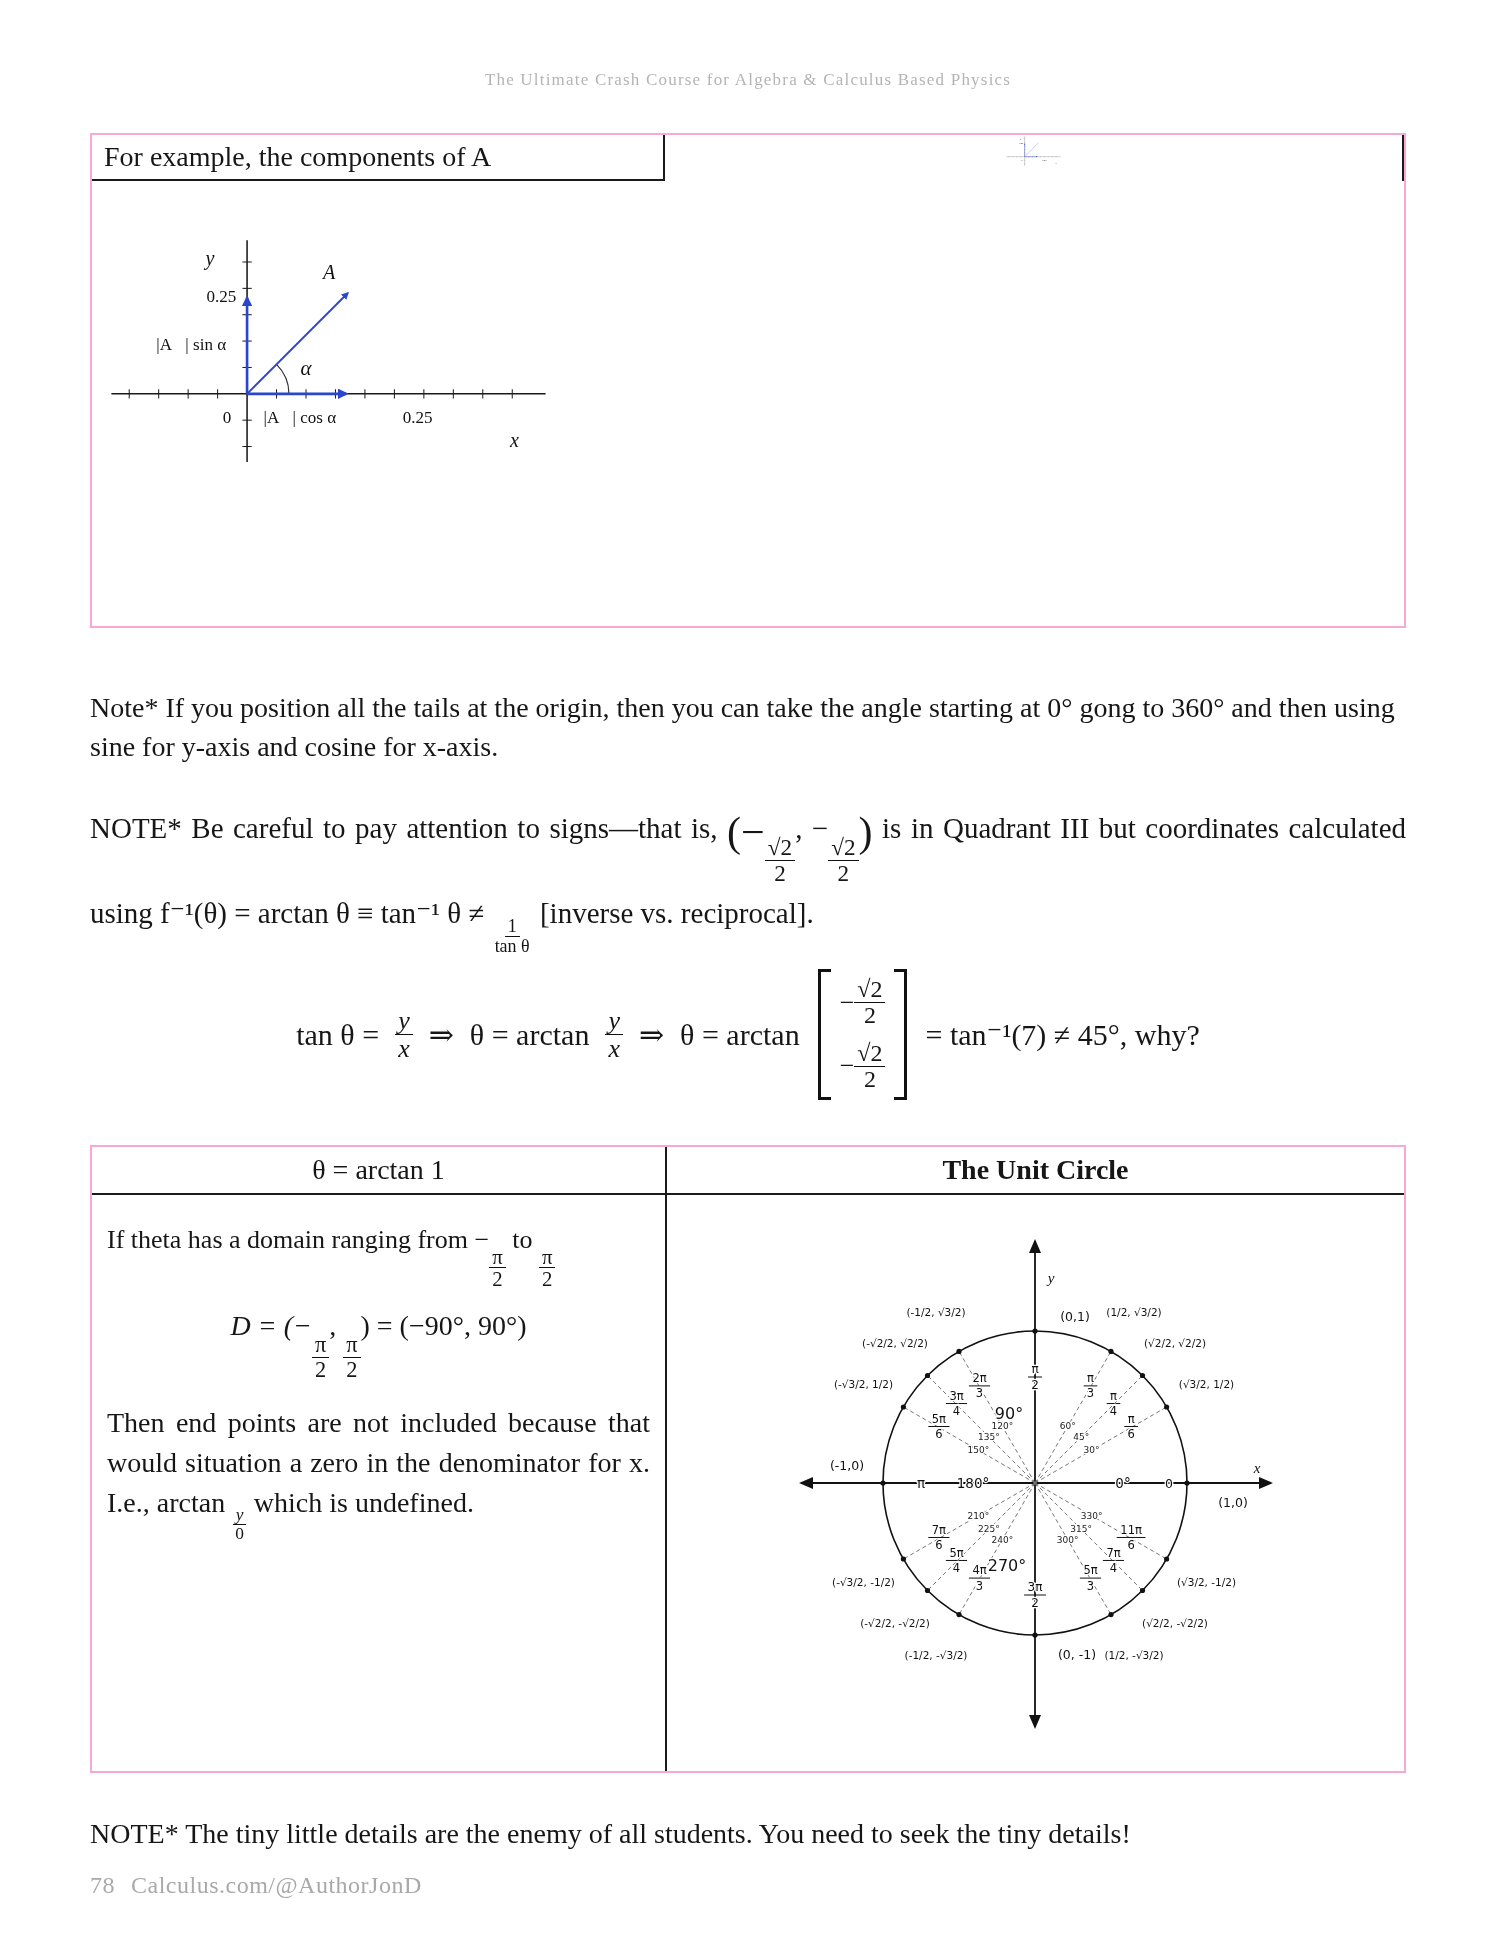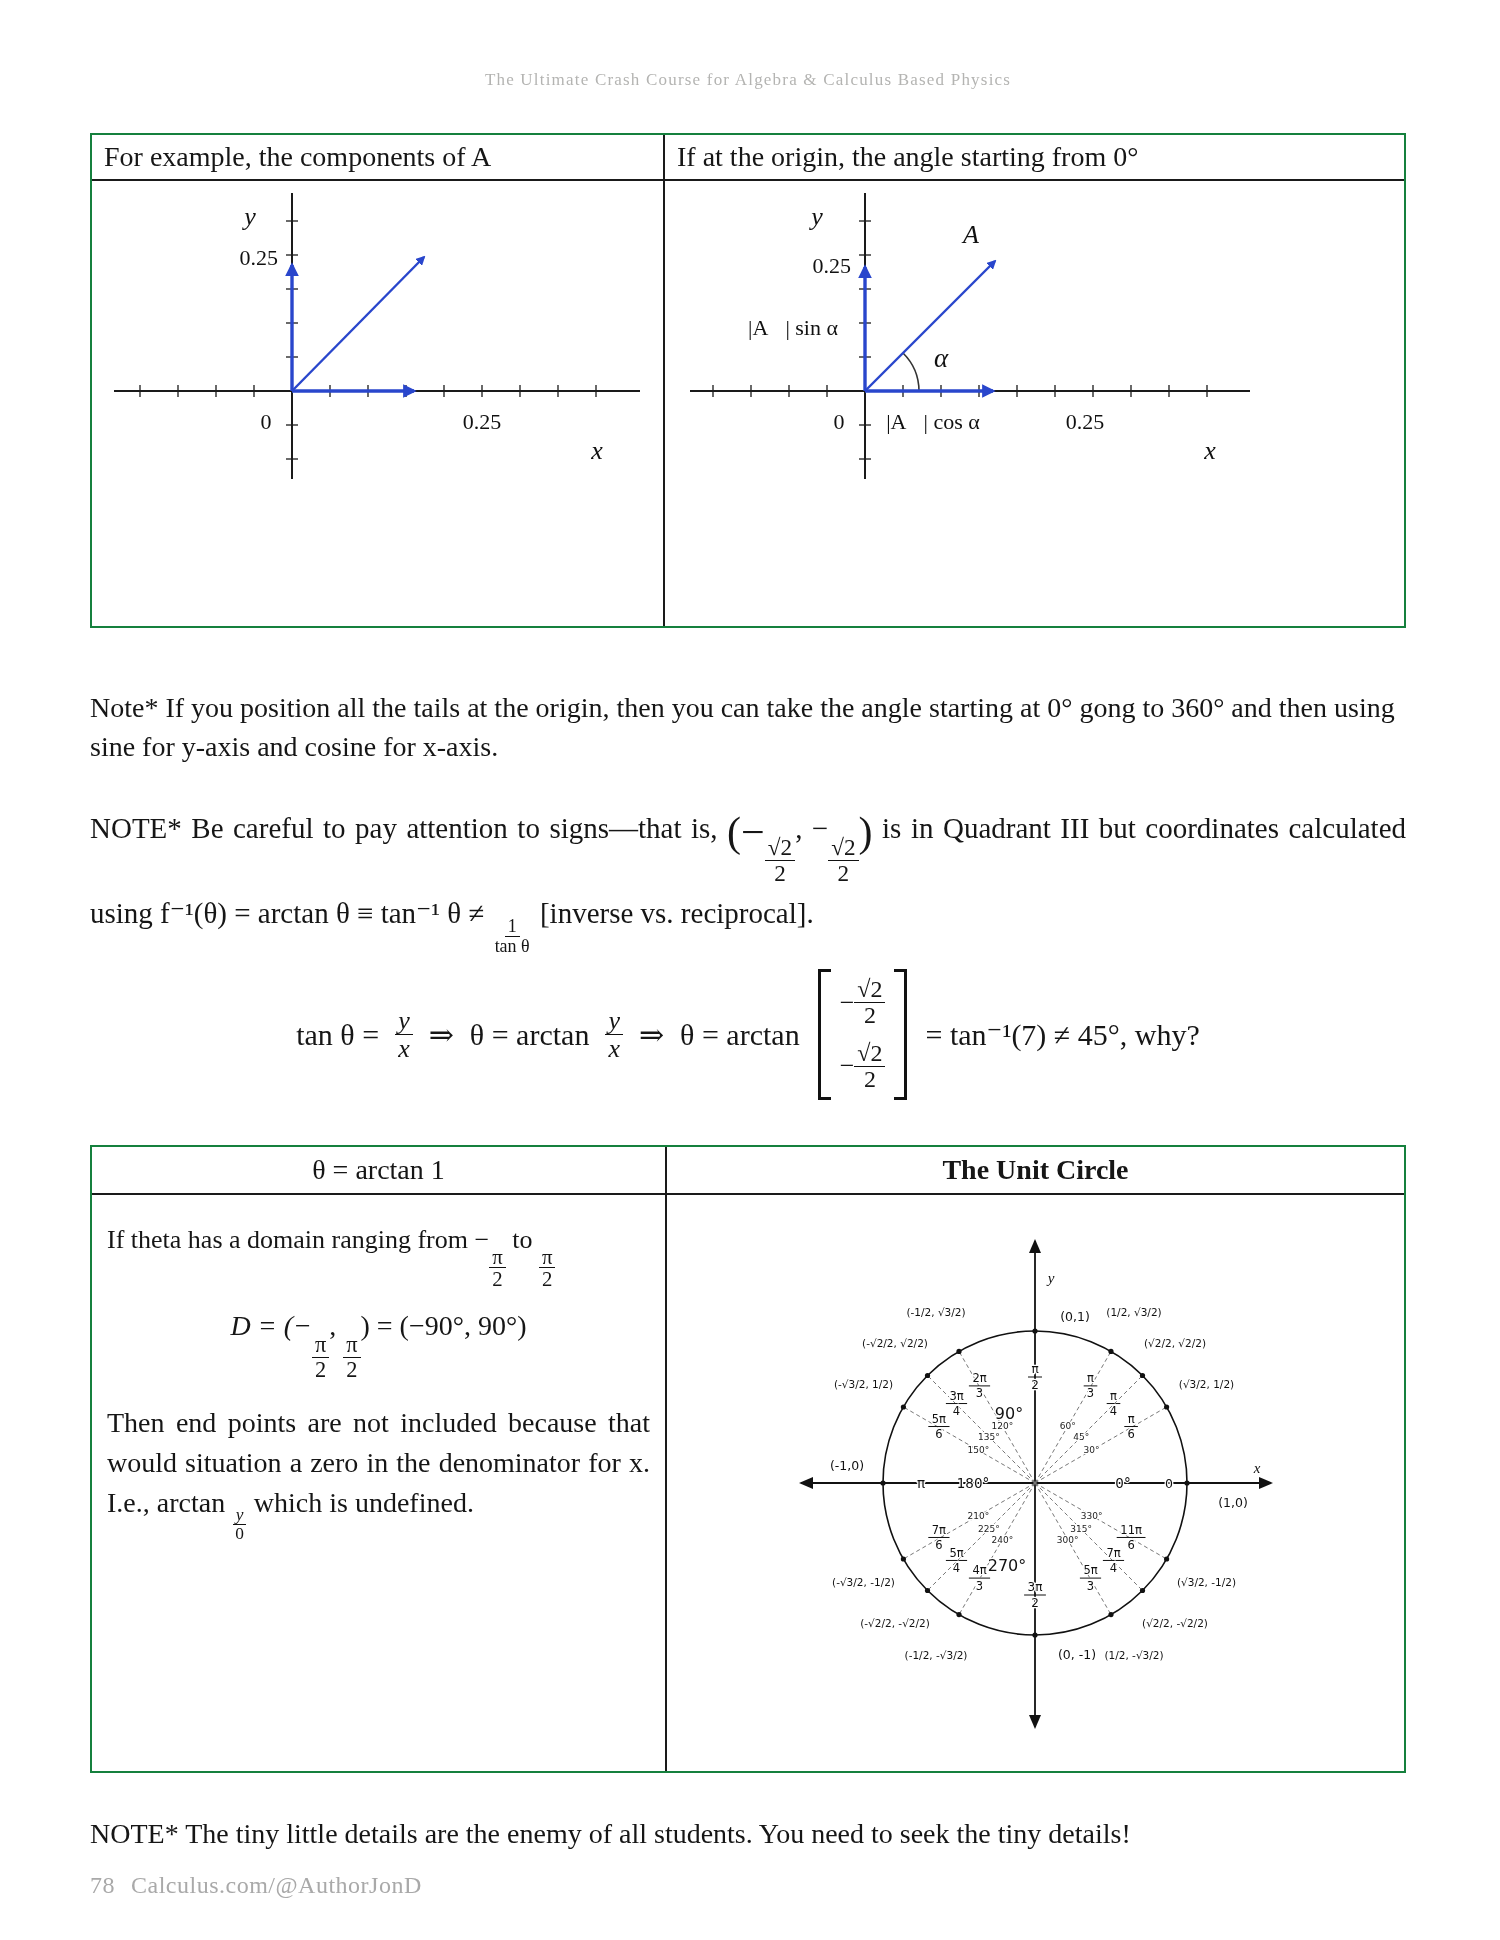--- a/index.html
+++ b/index.html
@@ -3,21 +3,21 @@
 <meta charset="utf-8">
 <style>
   *{margin:0;padding:0;box-sizing:border-box}
   html,body{background:#ffffff}
   body{font-family:"Liberation Serif","DejaVu Serif",serif;color:#161616}
   .page{position:relative;width:1500px;height:1940px;background:#fff;overflow:hidden}
 
   .doc-header{position:absolute;top:70px;left:90px;width:1316px;text-align:center;
     font-size:17px;letter-spacing:1.2px;color:#b4b4b2}
 
-  .tbl{position:absolute;left:90px;border:2px solid #15803d;display:grid;background:#fff}
+  .tbl{position:absolute;left:90px;border:2px solid #f9a8d4;display:grid;background:#fff}
   .table1{top:133px;width:1316px;height:495px;grid-template-columns:573px 1fr;grid-template-rows:46px 1fr}
   .table2{top:1145px;width:1316px;height:628px;grid-template-columns:575px 1fr;grid-template-rows:48px 1fr}
   .br{border-right:2px solid #1a1a1a}
   .bb{border-bottom:2px solid #1a1a1a}
   .hcell{font-size:28px;padding:2px 12px;display:flex;align-items:center;white-space:nowrap;overflow:hidden}
   .hcell.center{justify-content:center}
   .bold{font-weight:700}
   .gcell{position:relative;overflow:hidden}
   svg.graph{display:block;width:100%;height:100%}
 
@@ -75,21 +75,20 @@
 </style>
 </head>
 <body>
 
 <div class="page">
 
   <div class="doc-header">The Ultimate Crash Course for Algebra &amp; Calculus Based Physics</div>
 
   <div class="tbl table1">
     <div class="hcell br bb">For example, the components of A⃗</div>
-    <div class="hcell bb">If at the origin, the angle starting from 0°</div>
 
     <div class="gcell br">
       <svg id="g1" class="graph" viewBox="0 0 571 445">
         <defs>
           <marker id="ah1" viewBox="0 0 10 10" refX="8" refY="5" markerWidth="4" markerHeight="4" orient="auto">
             <path d="M0,0 L10,5 L0,10 z" fill="#2946cc"></path>
           </marker>
         </defs>
         <g class="tickg">
             <line x1="238" y1="204" x2="238" y2="216" class="tick"></line>

